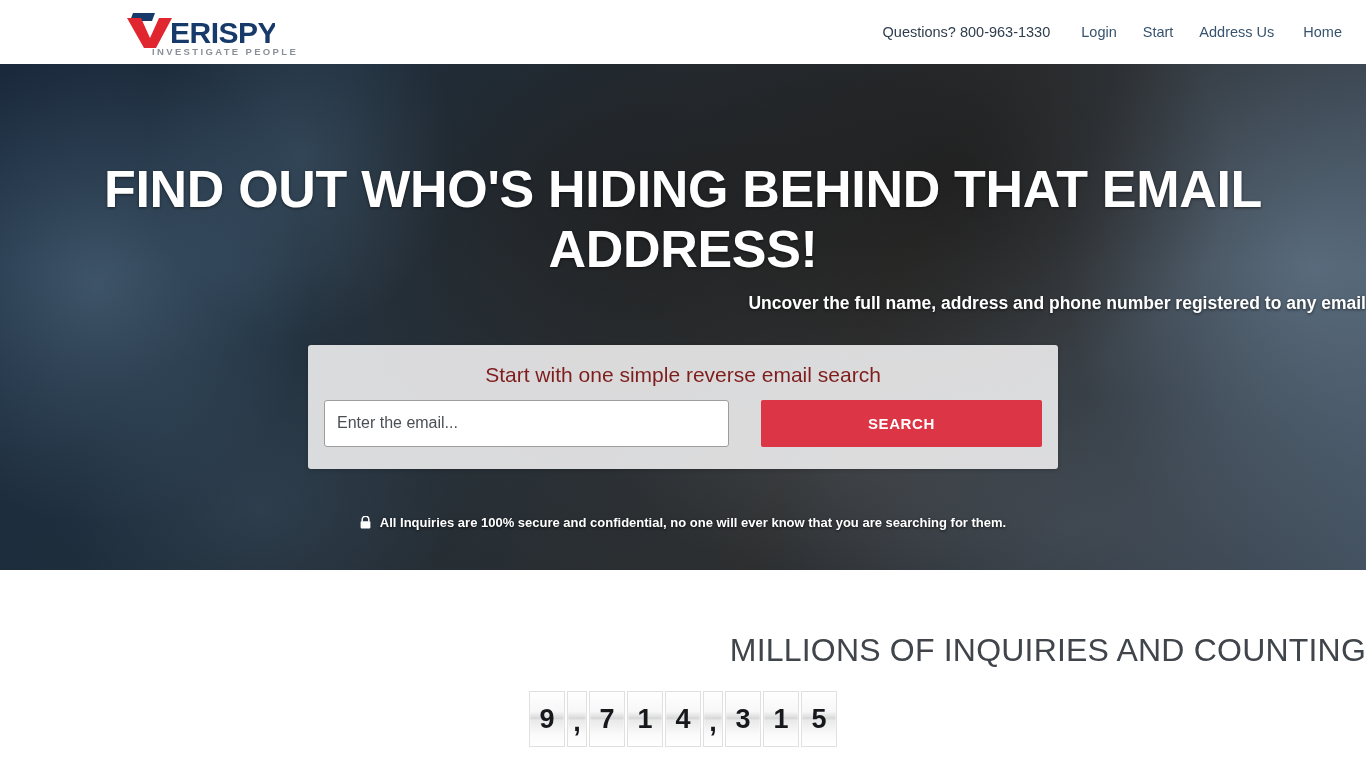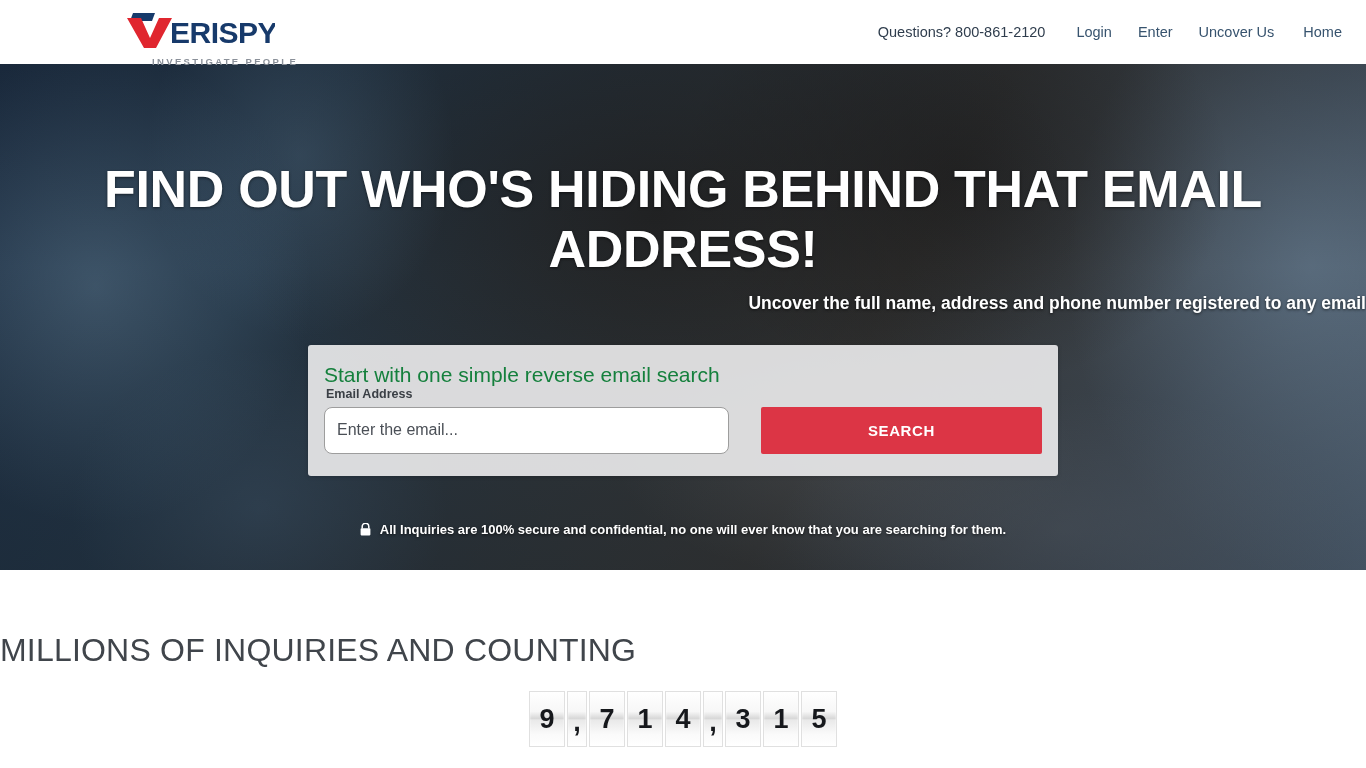--- a/index.html
+++ b/index.html
@@ -33,21 +33,21 @@
   .logo-mark {
     position: absolute;
     left: 0;
     top: 4px;
     width: 150px;
     height: 36px;
   }
   .logo-tag {
     position: absolute;
     left: 27px;
-    top: 48px;
+    top: 38px;
     font-size: 9.5px;
     letter-spacing: 2.35px;
     color: #8a9099;
     font-weight: 700;
     font-family: "Liberation Sans", sans-serif;
     white-space: nowrap;
   }
 
   .header-nav {
     display: flex;
@@ -129,25 +129,25 @@
   .search-card {
     width: 750px;
     margin: 31px auto 0;
     background: rgba(233,233,234,0.92);
     border-radius: 3px;
     padding: 18px 16px 22px 16px;
     text-align: left;
     box-shadow: 0 1px 4px rgba(0,0,0,0.18);
   }
   .card-title {
-    text-align: left;
+    text-align: center;
     font-size: 21px;
-    color: #15803d;
+    color: #7f1d1d;
     font-weight: 400;
-    margin-bottom: 0;
+    margin-bottom: 13px;
   }
   .field-label {
     font-size: 12.5px;
     font-weight: 700;
     color: #3a3f45;
     margin: 0 0 6px 2px;
   }
   .search-row {
     display: flex;
     gap: 32px;
@@ -155,21 +155,21 @@
   }
   .email-input {
     width: 406px;
     height: 47px;
     border: 1px solid #9d9d9d;
     background: #ffffff;
     font-size: 16px;
     color: #2c3036;
     padding: 0 12px;
     font-family: "Liberation Sans", sans-serif;
-    border-radius: 8px;
+    border-radius: 3px;
   }
   .email-input::placeholder { color: #4a4f56; opacity: 1; }
   .search-btn {
     width: 282px;
     height: 47px;
     background: #DC3545;
     color: #ffffff;
     border: none;
     font-size: 15px;
     font-weight: 700;
@@ -189,21 +189,21 @@
     align-items: center;
     justify-content: center;
     gap: 9px;
     text-align: right;
   }
   .lock-icon { display: inline-block; width: 11px; height: 13px; }
 
   
   .counter-section {
     background: #ffffff;
-    text-align: left;
+    text-align: right;
     padding-top: 62px;
   }
   .counter-title {
     font-size: 32px;
     font-weight: 400;
     color: #40454b;
     letter-spacing: 0.2px;
   }
   .counter-digits {
     margin-top: 22px;
@@ -251,39 +251,38 @@
       <polygon points="8,1 30,1 27,9 5,9" fill="#173A6B"></polygon>
 
       <polygon points="2,6 16,6 25,26 34,6 47,6 31,36 19,36" fill="#E0262F"></polygon>
 
       <text x="45" y="31" font-family="Liberation Sans, sans-serif" font-size="30" font-weight="bold" fill="#173A6B" letter-spacing="-0.5">ERISPY</text>
     </svg>
     <span class="logo-tag">INVESTIGATE PEOPLE</span>
   </a>
 
   <nav class="header-nav">
-    <span class="header-phone">Questions? 800-861-2120</span>
+    <span class="header-phone">Questions? 800-963-1330</span>
     <a class="nav-link" href="#">Login</a>
-    <a class="nav-link" href="#">Enter</a>
-    <a class="nav-link" href="#">Uncover Us</a>
+    <a class="nav-link" href="#">Start</a>
+    <a class="nav-link" href="#">Address Us</a>
     <a class="nav-link login" href="#">Home</a>
   </nav>
 </header>
 
 <section class="hero">
   <div class="hero-bg"></div>
   <div class="hero-veil"></div>
 
   <div class="hero-inner">
     <h1 class="hero-title">FIND OUT WHO'S HIDING BEHIND THAT EMAIL ADDRESS!</h1>
     <p class="hero-sub">Uncover the full name, address and phone number registered to any email</p>
 
     <div class="search-card">
       <div class="card-title">Start with one simple reverse email search</div>
-      <div class="field-label">Email Address</div>
       <div class="search-row">
         <input class="email-input" type="text" placeholder="Enter the email..." style="">
         <button class="search-btn">SEARCH</button>
       </div>
     </div>
 
     <div class="secure-note">
       <svg class="lock-icon" viewBox="0 0 11 13">
         <path d="M2.2 5.4V3.6a3.3 3.3 0 0 1 6.6 0v1.8" fill="none" stroke="#ffffff" stroke-width="1.5"></path>
         <rect x="0.6" y="5.2" width="9.8" height="7.2" rx="0.8" fill="#ffffff"></rect>

